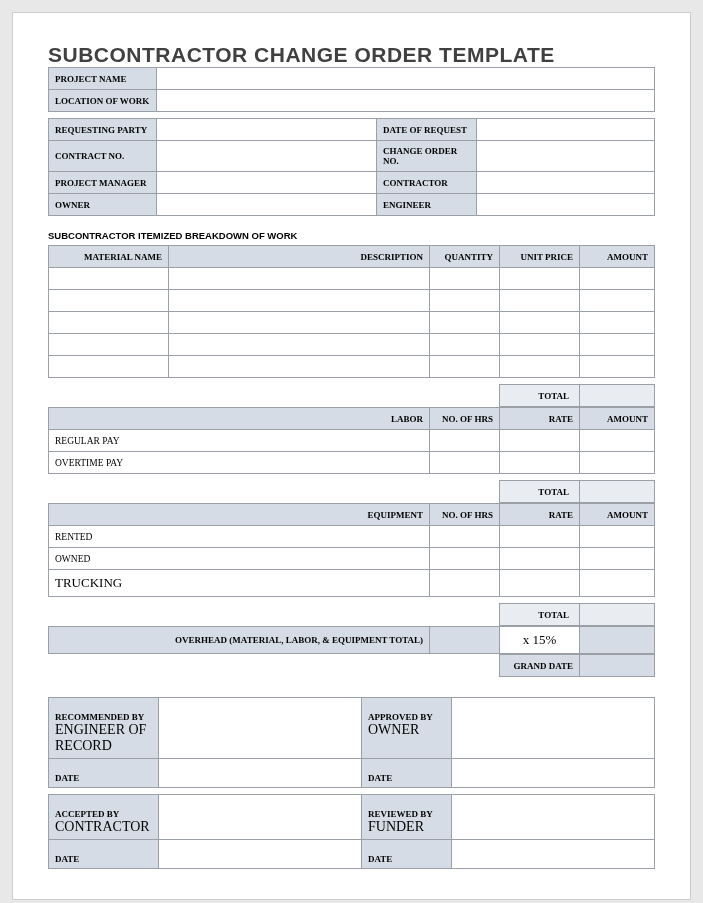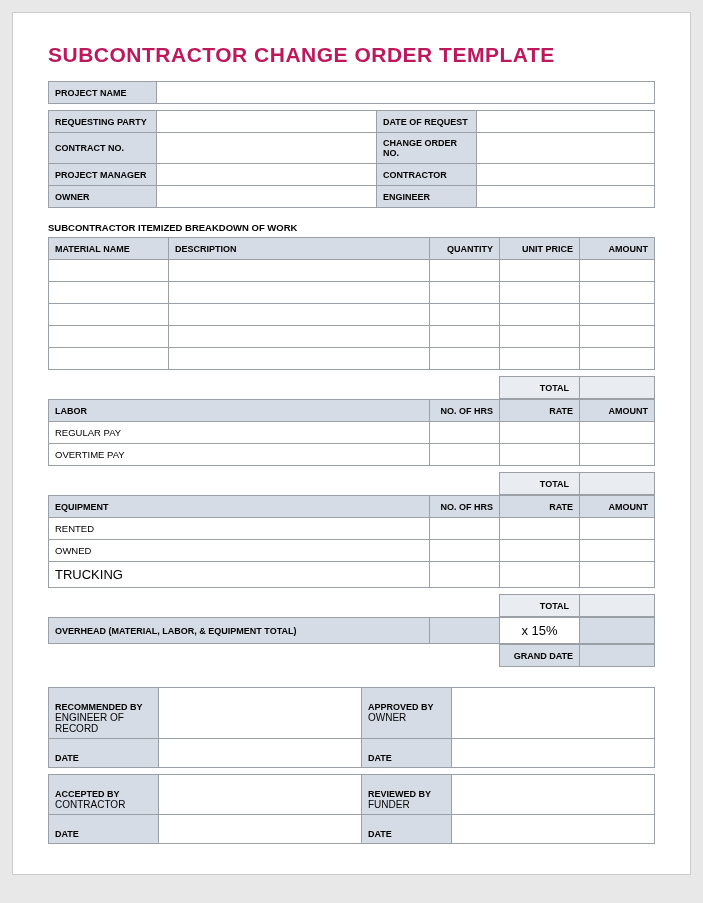--- a/index.html
+++ b/index.html
@@ -11,72 +11,77 @@
     .page {
       background: white;
       width: 679px;
       margin: 0 auto;
       padding: 30px 35px;
       border: 1px solid #ccc;
     }
     .title {
       font-size: 21px;
       font-weight: bold;
-      color: #be185d;
+      color: #404040;
       letter-spacing: 0.5px;
-      margin-bottom: 14px;
     }
     table {
       border-collapse: collapse;
       width: 100%;
       font-size: 10px;
+      font-family: Liberation Serif, serif;
     }
     td, th {
       border: 1px solid #9aa0a6;
       padding: 5px 6px;
       text-align: left;
       vertical-align: middle;
       height: 22px;
     }
     .label-cell {
       background: #d5dce5;
       font-weight: bold;
       font-size: 9px;
     }
     .header-cell {
       background: #d5dce5;
       font-weight: bold;
       font-size: 9px;
+      text-align: right;
     }
     .section-title {
       font-size: 9.5px;
       font-weight: bold;
       margin-bottom: 4px;
       margin-top: 14px;
     }
     .right { text-align: right; }
     .center { text-align: center; }
     .total-label { background: #e9ecf1; font-weight: bold; font-size: 9px; text-align: right; padding-right: 10px; }
     .noborder { border: none !important; }
-    .sub-label { font-weight: normal; font-size: 10px; display: block; }
+    .sub-label { font-weight: normal; font-size: 14px; display: block; }
     .sig-label { background: #d5dce5; font-weight: bold; font-size: 9px; vertical-align: top; padding-top: 14px; padding-bottom: 4px; }
     .tall { height: 30px; }
   </style>
 </head>
 <body>
 
 <div class="page">
   <div class="title">SUBCONTRACTOR CHANGE ORDER TEMPLATE</div>
 
   <table>
     <tbody>
         <tr>
       <td class="label-cell" style="width:108px">PROJECT NAME</td>
       <td colspan="3"></td>
     </tr>
+    <tr>
+      <td class="label-cell">LOCATION OF WORK</td>
+      <td colspan="3"></td>
+    </tr>
   </tbody>
     </table>
 
   <div style="height:6px"></div>
 
   <table>
     <colgroup>
       <col style="width:108px">
         <col style="width:220px">
         <col style="width:100px">

